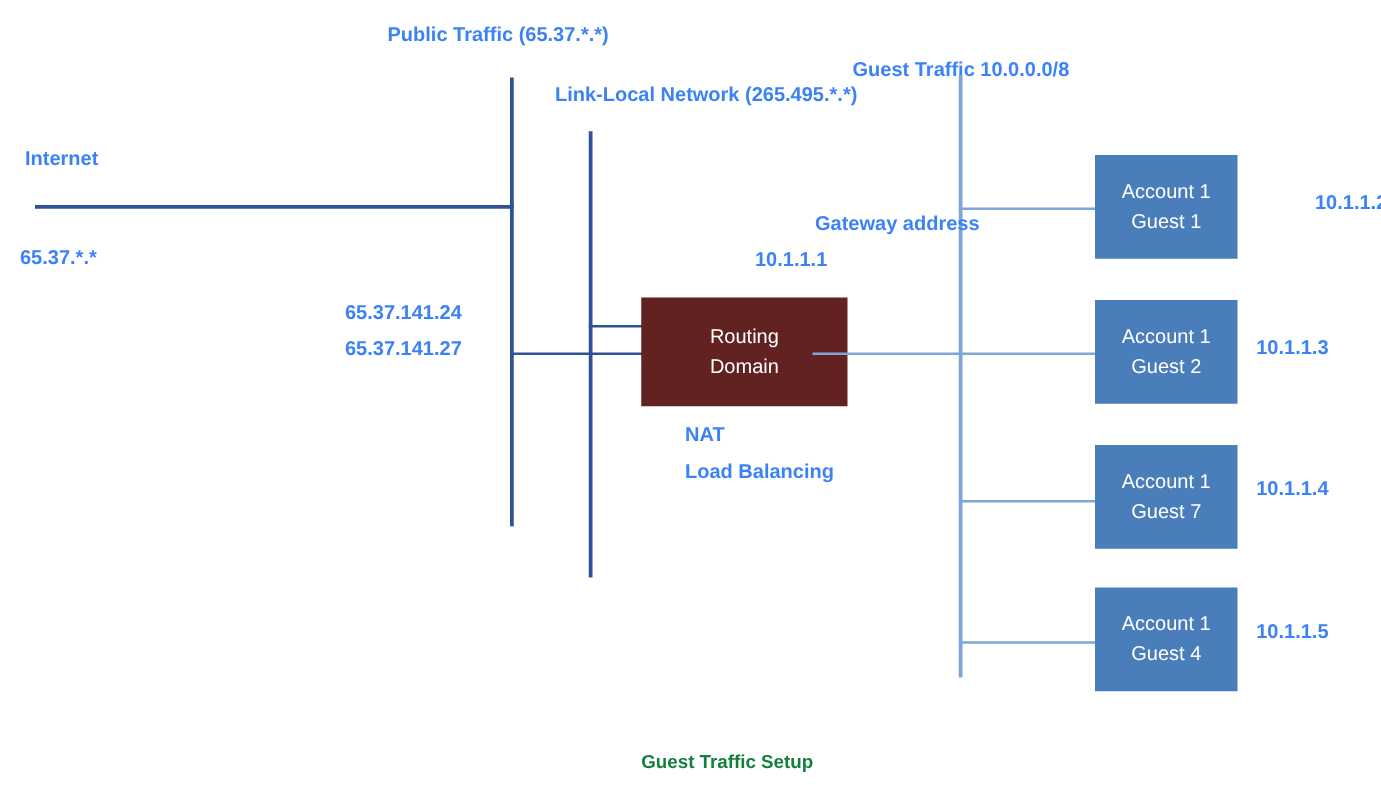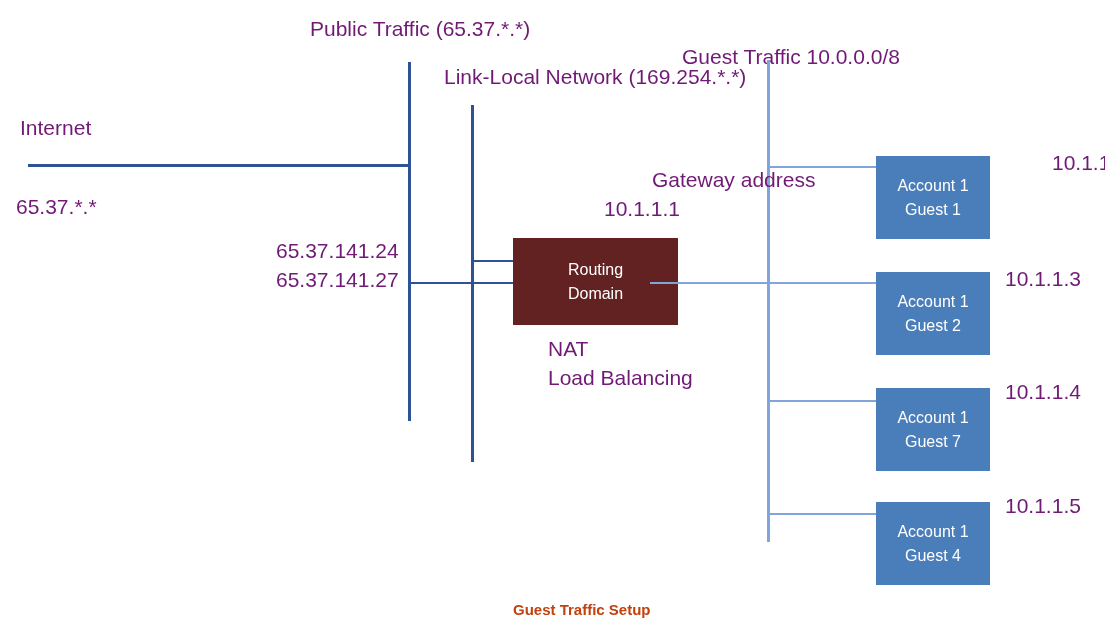--- a/index.html
+++ b/index.html
@@ -10,24 +10,25 @@
   #canvas {
     position: relative;
     width: 1105px;
     height: 628px;
     background: #ffffff;
     font-family: "Liberation Sans", sans-serif;
     overflow: hidden;
   }
   .lbl {
     position: absolute;
-    color: #701a75;
-    font-size: 21px;
+    color: #3b82f6;
+    font-size: 16px;
     line-height: 22px;
     white-space: pre;
+    font-weight: bold;
   }
   .net-line {
     position: absolute;
     background: #2E5395;
   }
   .guest-line {
     position: absolute;
     background: #7FA6D8;
   }
   .node-box {
@@ -39,38 +40,37 @@
     color: #ffffff;
     font-size: 16px;
     line-height: 24px;
     text-align: center;
   }
   .node-box.router {
     background: #632222;
   }
   .node-box.guest {
     background: #4A7EBB;
-    margin-top: 32px;
   }
   .caption {
     position: absolute;
-    color: #c2410c;
+    color: #15803d;
     font-size: 15px;
     font-weight: bold;
     white-space: pre;
   }
 </style>
 </head>
 <body>
 
 <div id="canvas">
 
   <div class="lbl" style="left:310px; top:18px;">Public Traffic (65.37.*.*)</div>
 
-  <div class="lbl" style="left:444px; top:66px;">Link-Local Network (169.254.*.*)</div>
+  <div class="lbl" style="left:444px; top:66px;">Link-Local Network (265.495.*.*)</div>
 
   <div class="lbl" style="left:682px; top:18px;margin-top:28px;">Guest Traffic 10.0.0.0/8</div>
 
   <div class="net-line" style="left:408px; top:62px; width:3px; height:359px;"></div>
 
   <div class="net-line" style="left:471px; top:105px; width:3px; height:357px;"></div>
 
   <div class="guest-line" style="left:767px; top:60px; width:3px; height:482px;"></div>
 
   <div class="lbl" style="left:20px; top:117px;">Internet</div>

